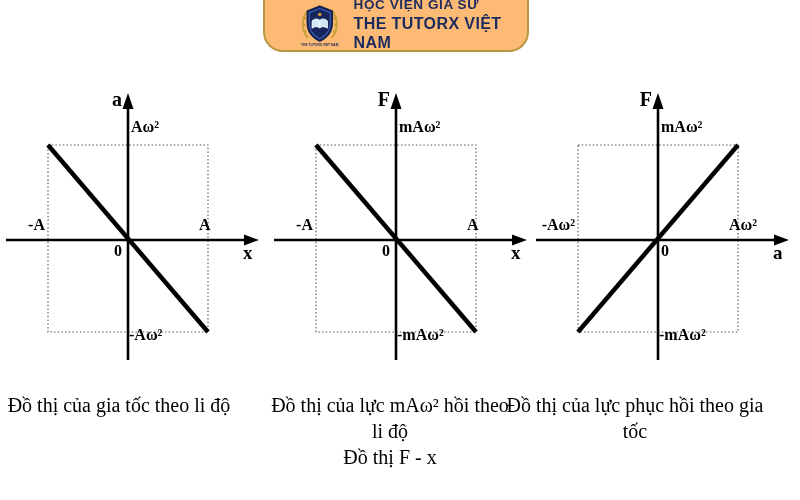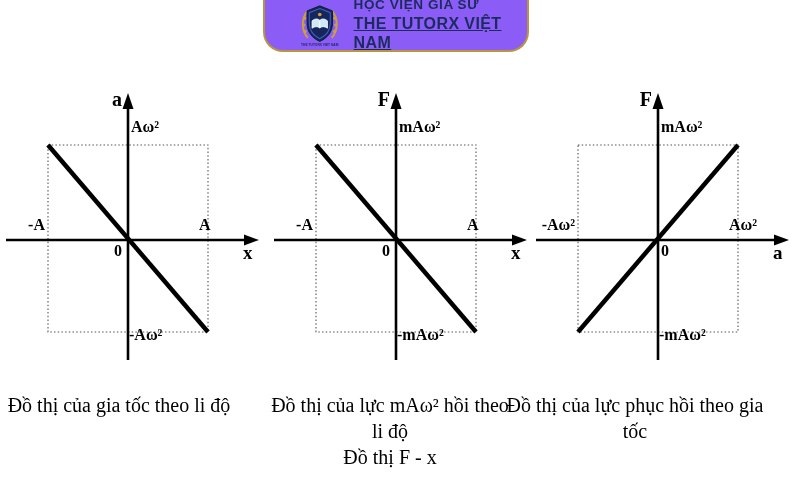--- a/index.html
+++ b/index.html
@@ -17,30 +17,30 @@
     left: 263px; top: 0;
     width: 266px; height: 52px;
     box-sizing: border-box;
     border: 2px solid #b8963f;
     border-top: none;
     border-radius: 0 0 20px 20px;
     display: flex;
     align-items: center;
     gap: 11px;
     padding-left: 32px;
-    background: #8b5cf6;
+    background: #fdba74;
   }
   .badge-text { display: flex; flex-direction: column; justify-content: center; }
   .badge-line1 {
     color: #1c2b5e; font-weight: bold; font-size: 13.5px;
     letter-spacing: 0.6px; line-height: 1.25;
   }
   .badge-line2 {
     color: #1c2b5e; font-weight: bold; font-size: 16px;
-    letter-spacing: 0.4px; line-height: 1.2; text-decoration: underline;
+    letter-spacing: 0.4px; line-height: 1.2;
   }
 
   
   .graph {
     position: absolute;
     top: 90px;
     width: 266px; height: 295px;
   }
   .graph-1 { left: 0px; }
   .graph-2 { left: 268px; }

